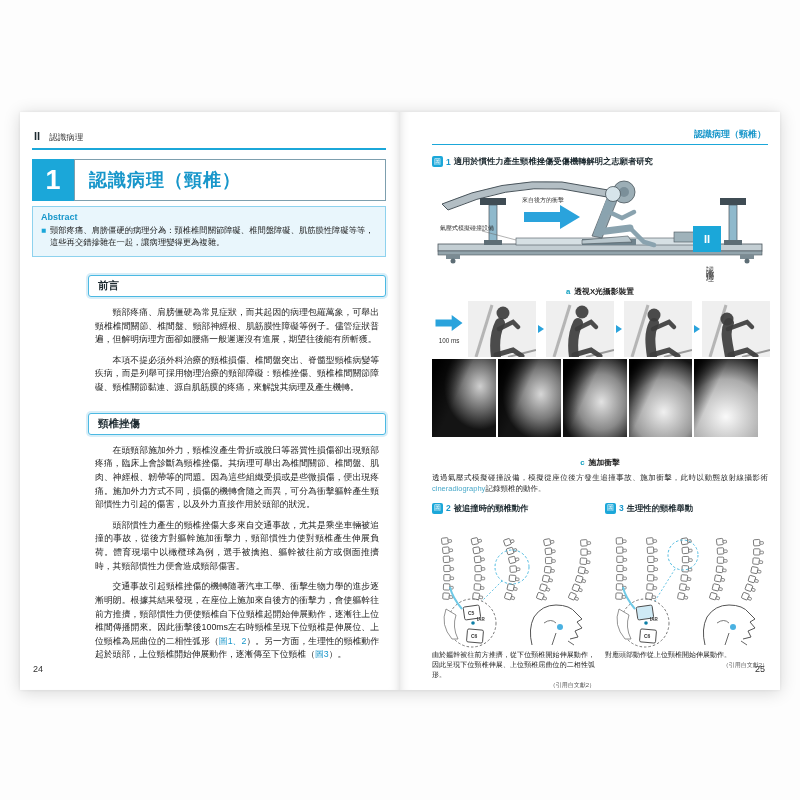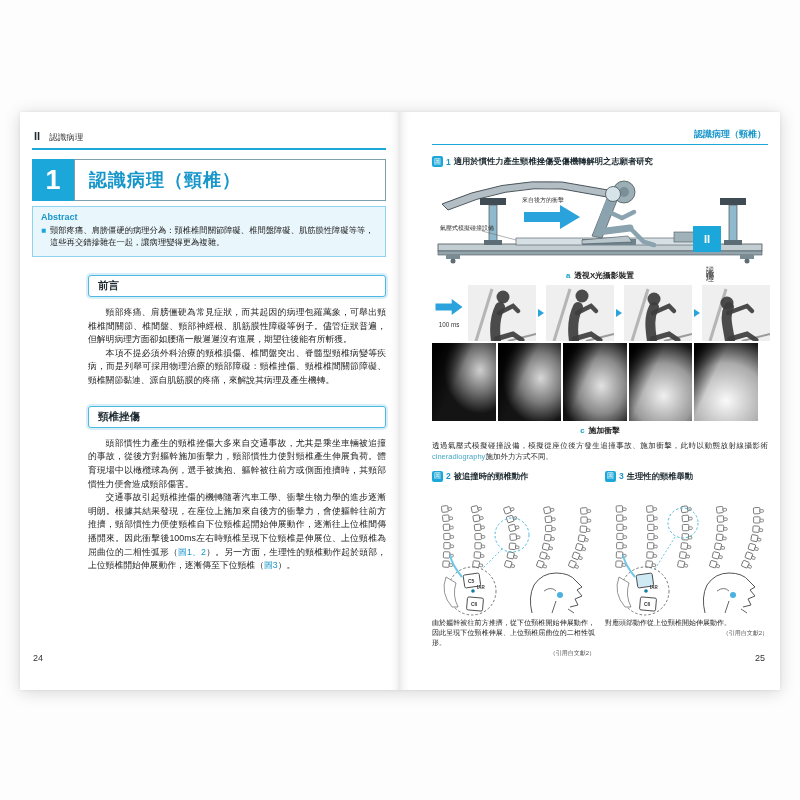--- a/index.html
+++ b/index.html
@@ -20,35 +20,35 @@
     display:flex;align-items:center;justify-content:center;}
   .ch-title-box{flex:1;border:1px solid #7d9fae;display:flex;align-items:center;padding-left:14px;}
   .ch-title{color:#1796ca;font-size:18px;font-weight:bold;letter-spacing:1px;}
   .abstract-box{margin-top:5px;border:1px solid #8ed2ee;background:#e9f6fc;padding:5px 8px 7px;}
   .abs-label{color:#1796ca;font-weight:bold;font-size:9px;margin-bottom:2px;}
   .abs-row{display:flex;gap:4px;font-size:8.3px;line-height:1.5;color:#222;}
   .bullet{color:#1ba7d9;}
   .section{margin-left:56px;margin-top:18px;}
   .sec-head{border:1px solid #4cb9e2;box-shadow:0 0 0 2px #d8eef8;border-radius:3px;background:#fff;
     font-size:10.5px;font-weight:bold;color:#1d2a30;padding:3px 0 3px 9px;margin-bottom:9px;}
-  .section p{font-size:8.8px;line-height:1.55;color:#1e1e1e;margin:0;text-indent:2em;text-align:justify;}
+  .section p{font-size:8.8px;line-height:1.55;color:#1e1e1e;margin:7px;text-indent:2em;text-align:justify;}
   .ref{color:#1796ca;}
-  .pagenum{position:absolute;bottom:27px;font-size:9px;color:#333;}
+  .pagenum{position:absolute;bottom:16px;font-size:9px;color:#333;}
   .pagenum.pl{left:13px;} .pagenum.pr{right:15px;}
 
   
   .rp-header{border-bottom:1.5px solid #1ba7d9;padding:2px 2px 3px 0;text-align:right;
     font-size:9px;font-weight:bold;color:#1796ca;margin-bottom:11px;}
   .figcap{display:flex;align-items:center;gap:3px;margin-bottom:3px;}
   .figtag{width:11px;height:11px;background:#1ba7d9;color:#fff;font-size:7px;border-radius:2px;
     display:flex;align-items:center;justify-content:center;flex:none;}
   .fignum{color:#1796ca;font-size:8.5px;font-weight:bold;}
   .figtitle{font-size:8.3px;font-weight:bold;color:#1d2a30;text-align:right;}
   .art{display:block;}
-  .subcap{text-align:center;font-size:7.8px;font-weight:bold;color:#222;margin:4px 0 4px;}
+  .subcap{text-align:center;font-size:7.8px;font-weight:bold;color:#222;margin:20px 0 4px;}
   .subletter{color:#12a0c0;margin-right:4px;}
   .photo-row{display:flex;align-items:center;gap:2px;}
   .arrow-col{width:34px;flex:none;text-align:center;}
   .ms-label{font-size:6.3px;color:#333;margin-top:1px;}
   .photo{width:68px;height:56px;background:#efefef;flex:none;}
   .tri{width:0;height:0;border-left:6px solid #2aa3dc;border-top:4px solid transparent;
     border-bottom:4px solid transparent;flex:none;}
   .xray-row{display:flex;gap:2px;margin-top:2px;}
   .xray{width:63.5px;height:78px;flex:none;background-color:#101010;}
   .xray.x1{background-image:linear-gradient(115deg,#000 8%,transparent 42%),radial-gradient(50px 60px at 75% 35%,#cfcfcf,#6f6f6f 38%,#141414 72%);}
@@ -100,20 +100,21 @@
     </div>
 
     <div class="section">
       <div class="sec-head">前言</div>
       <p>頸部疼痛、肩膀僵硬為常見症狀，而其起因的病理包羅萬象，可舉出頸椎椎間關節、椎間盤、頸部神經根、肌筋膜性障礙等例子。儘管症狀普遍，但解明病理方面卻如腰痛一般遲遲沒有進展，期望往後能有所斬獲。</p>
       <p>本項不提必須外科治療的頸椎損傷、椎間盤突出、脊髓型頸椎病變等疾病，而是列舉可採用物理治療的頸部障礙：頸椎挫傷、頸椎椎間關節障礙、頸椎關節黏連、源自肌筋膜的疼痛，來解說其病理及產生機轉。</p>
     </div>
 
     <div class="section">
       <div class="sec-head">頸椎挫傷</div>
+      <p>在頭頸部施加外力，頸椎沒產生骨折或脫臼等器質性損傷卻出現頸部疼痛，臨床上會診斷為頸椎挫傷。其病理可舉出為椎間關節、椎間盤、肌肉、神經根、韌帶等的問題。因為這些組織受損或是些微損傷，便出現疼痛。施加外力方式不同，損傷的機轉會隨之而異，可分為衝擊軀幹產生頸部慣性力引起的傷害，以及外力直接作用於頭部的狀況。</p>
       <p>頭部慣性力產生的頸椎挫傷大多來自交通事故，尤其是乘坐車輛被追撞的事故，從後方對軀幹施加衝擊力，頸部慣性力使對頸椎產生伸展負荷。體育現場中以橄欖球為例，選手被擒抱、軀幹被往前方或側面推擠時，其頸部慣性力便會造成頸部傷害。</p>
       <p><span>交通事故引起頸椎挫傷的機轉隨著汽車工學、衝擊生物力學的進步逐漸明朗。根據其結果發現，在座位上施加來自後方的衝擊力，會使軀幹往前方推擠，頸部慣性力便使頸椎自下位頸椎起開始伸展動作，逐漸往上位椎間傳播開來。因此衝擊後100ms左右時頸椎呈現下位頸椎是伸展位、上位頸椎為屈曲位的二相性弧形（</span><span class="ref">圖1、2</span><span>）。另一方面，生理性的頸椎動作起於頭部，上位頸椎開始伸展動作，逐漸傳至下位頸椎（</span><span class="ref">圖3</span><span>）。</span></p>
     </div>
 
     <div class="pagenum pl">24</div>
   </div>
 
   <div class="page right">
     <div class="rp-header">認識病理（頸椎）</div>
 
@@ -212,21 +213,21 @@
       <div class="xray x1"></div>
       <div class="xray x2"></div>
       <div class="xray x3"></div>
       <div class="xray x4"></div>
       <div class="xray x5"></div>
     </div>
     <div class="subcap">
       <span class="subletter">c</span><span>施加衝擊</span>
     </div>
 
-    <div class="fig1-desc"><span>透過氣壓式模擬碰撞設備，模擬從座位後方發生追撞事故、施加衝擊，此時以動態放射線攝影術</span><span class="latin">cineradiography</span><span>施加外力方式不同。</span></div>
+    <div class="fig1-desc"><span>透過氣壓式模擬碰撞設備，模擬從座位後方發生追撞事故、施加衝擊，此時以動態放射線攝影術</span><span class="latin">cineradiography</span><span>記錄頸椎的動作。</span></div>
 
     <div class="figrow2">
 
       <div class="figcol">
         <div class="figcap">
           <span class="figtag">圖</span>
           <span class="fignum">2</span>
           <span class="figtitle">被追撞時的頸椎動作</span>
         </div>
         <svg class="art" width="163" height="132" viewBox="0 0 163 132">

